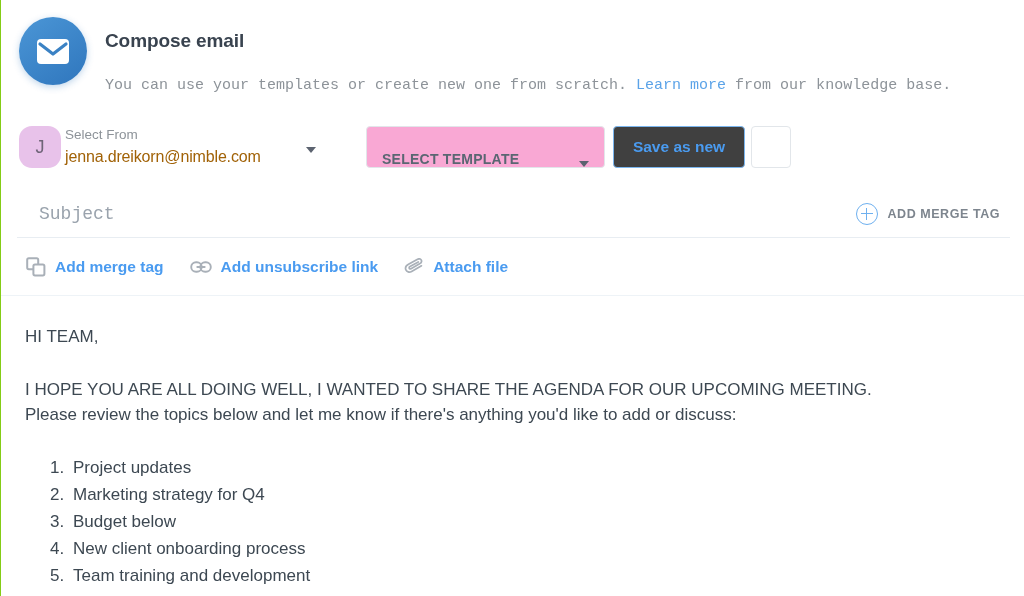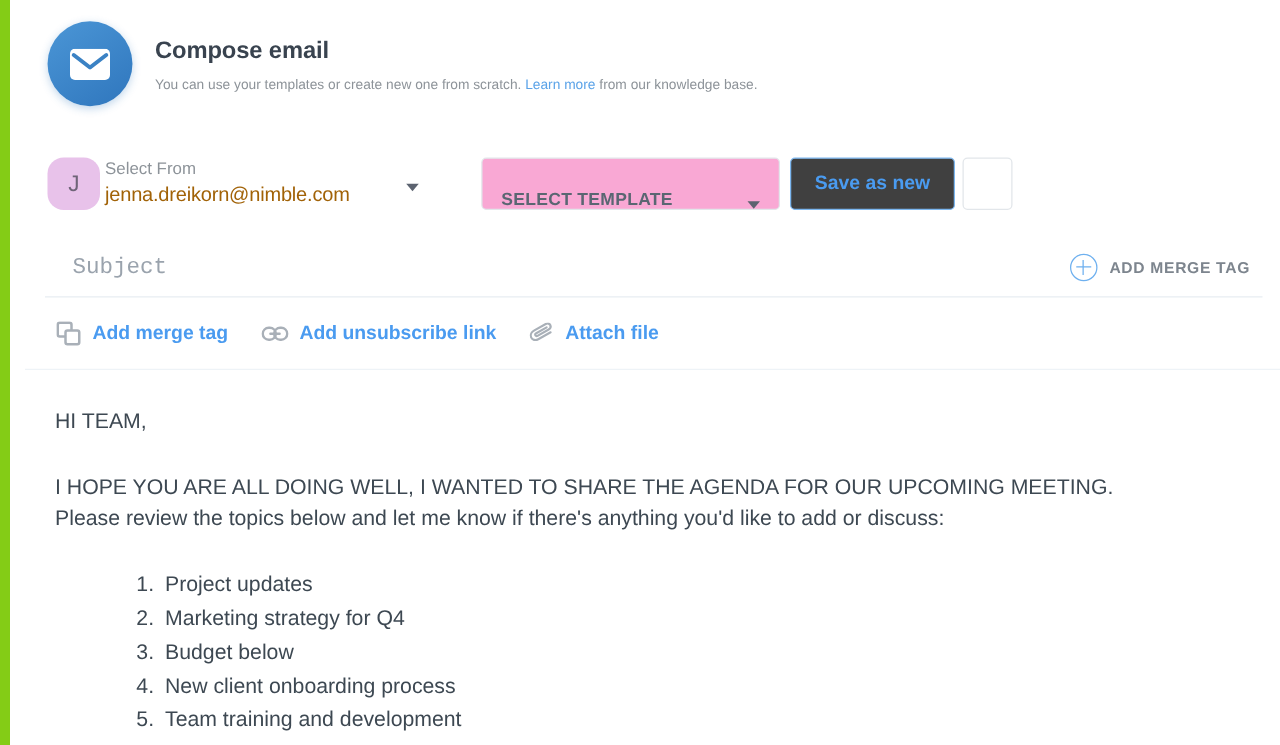--- a/index.html
+++ b/index.html
@@ -12,23 +12,22 @@
     font-family: "Liberation Sans", sans-serif;
     background: #ffffff;
     color: #3d4852;
     -webkit-font-smoothing: antialiased;
   }
   .panel {
     position: relative;
     width: 1024px;
     height: 596px;
     background: #ffffff;
-    border-left: 8px solid #84cc16;
+    border-left: 1px solid #84cc16;
     overflow: hidden;
-    padding-left: 12px;
   }
 
   
   .header {
     display: flex;
     align-items: flex-start;
     padding: 17px 0 0 18px;
     height: 104px;
   }
   .mail-badge {
@@ -48,24 +47,25 @@
     padding-top: 12px;
   }
   .compose-title {
     font-size: 19px;
     font-weight: bold;
     color: #39434f;
     letter-spacing: -0.1px;
     line-height: 1.3;
   }
   .compose-sub {
-    margin-top: 7px;
-    font-size: 11px;
+    margin-top: 22px;
+    font-size: 15px;
     color: #8d9399;
     line-height: 1.35;
+    font-family: Liberation Mono, monospace;
   }
   .compose-sub a {
     color: #5ba3e8;
     text-decoration: none;
   }
 
   
   .from-row {
     display: flex;
     align-items: center;
@@ -247,21 +247,20 @@
   }
   .body-para { margin-bottom: 0; }
   .body-gap { height: 27px; }
   .body-list {
     margin: 26px 0 0 44px;
     list-style-position: outside;
   }
   .body-list li {
     padding-left: 4px;
     line-height: 1.6;
-    margin-left: 40px;
   }
 </style>
 </head>
 <body>
 
 <div class="panel">
 
   <div class="header">
     <div class="mail-badge">
       <svg width="32" height="25" viewBox="0 0 32 25" aria-hidden="true">

